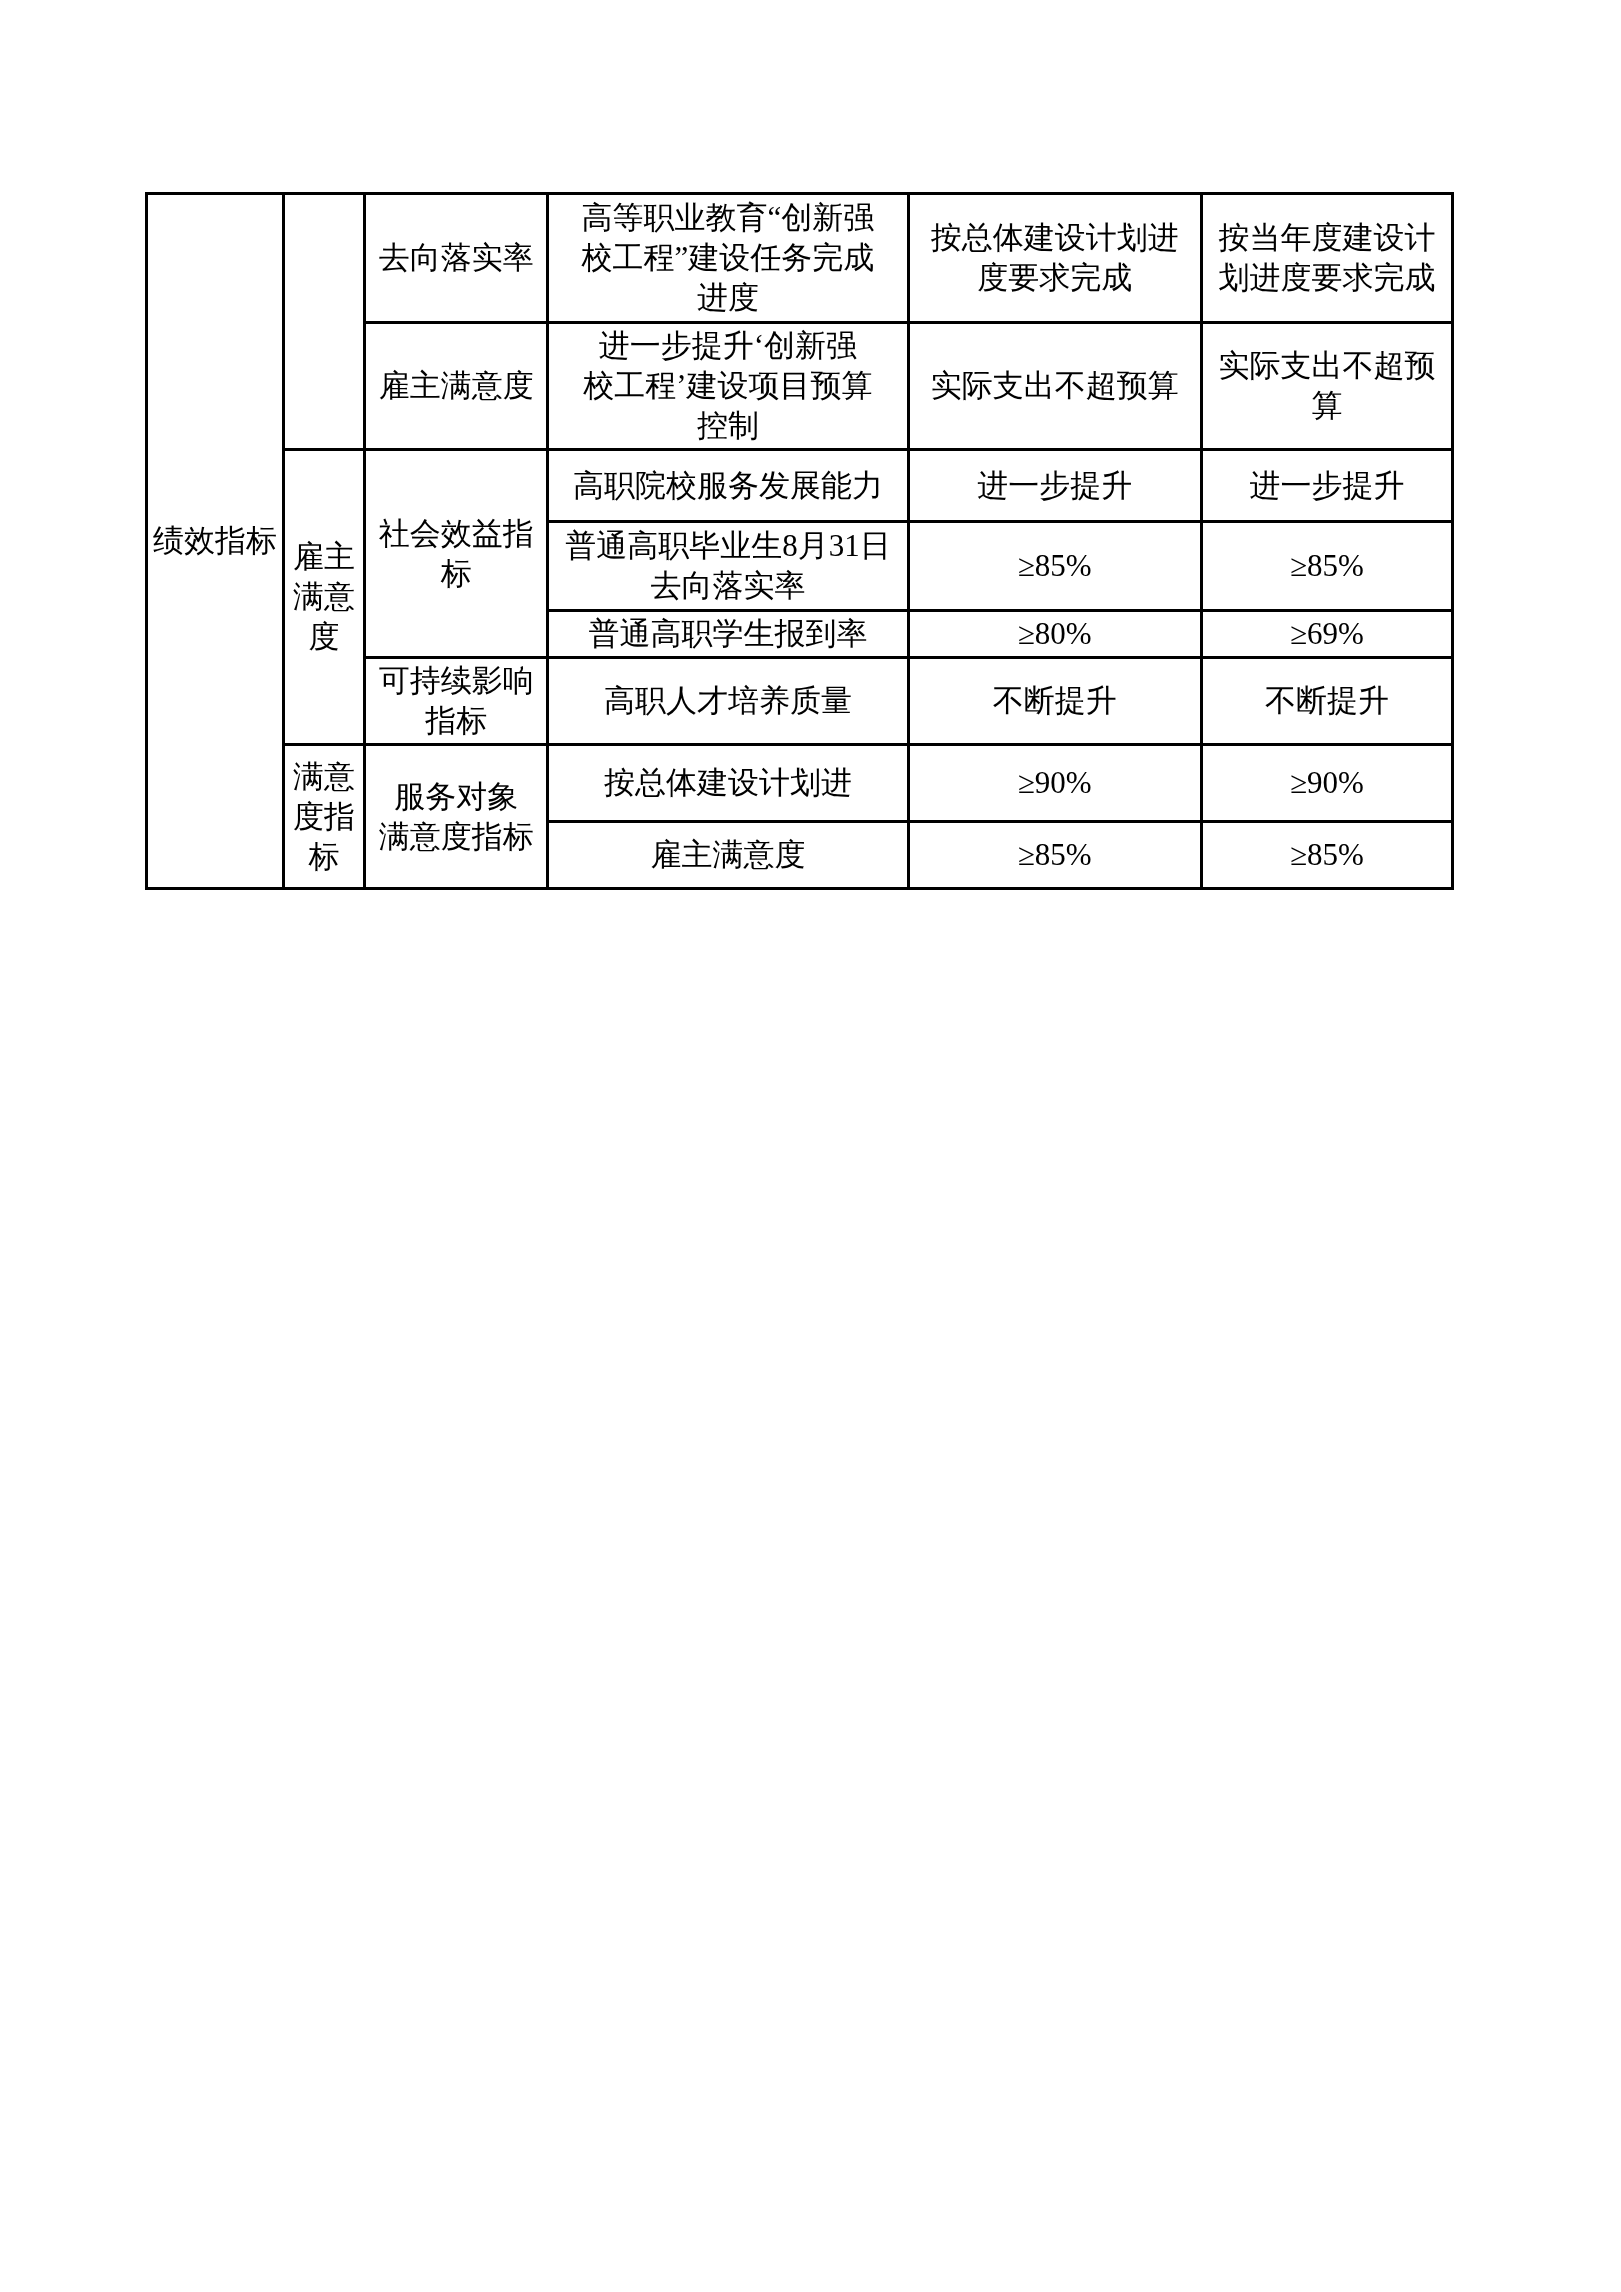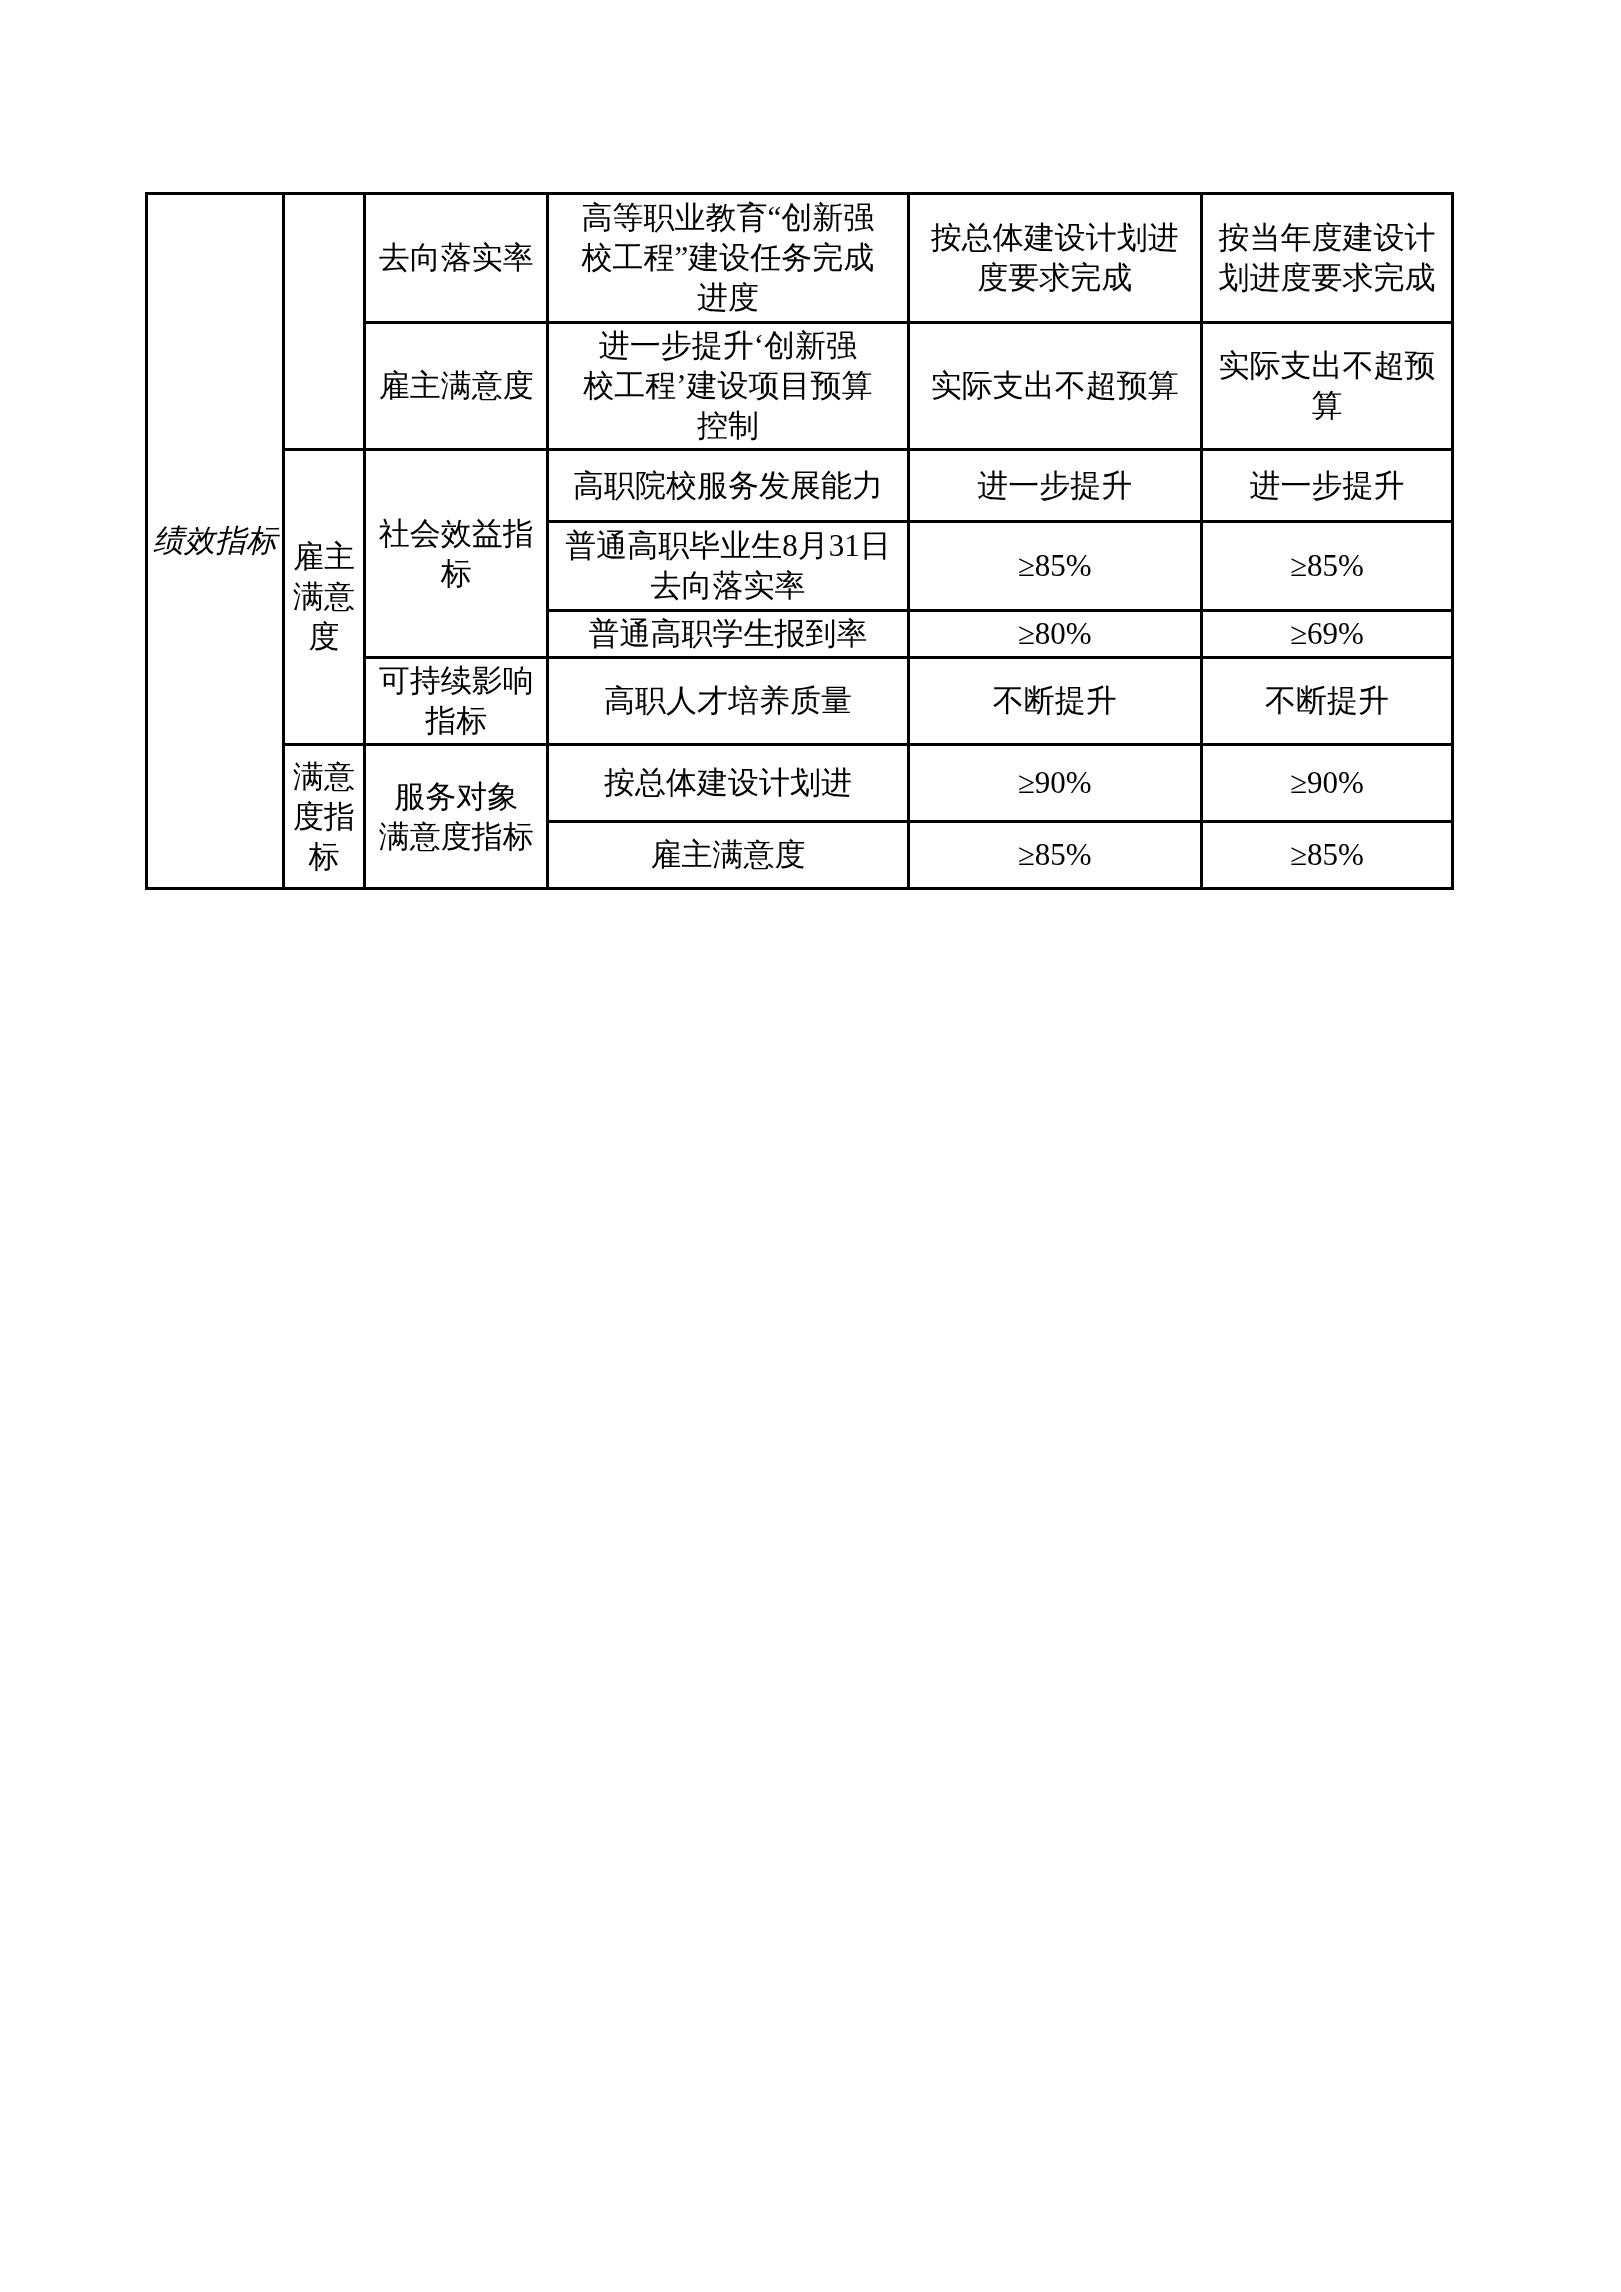--- a/index.html
+++ b/index.html
@@ -33,21 +33,20 @@
     white-space: pre-line;
     padding: 2px 3.9px;
     overflow: hidden;
   }
   td.no-top {
     border-top: 0;
   }
   td.cat-cell {
     vertical-align: top;
     padding-top: 90px;
-    font-style: italic;
   }
 </style>
 </head>
 <body>
 
 <div class="page">
   <table class="perf-table">
     <colgroup>
       <col style="width:137px">
       <col style="width:81px">

